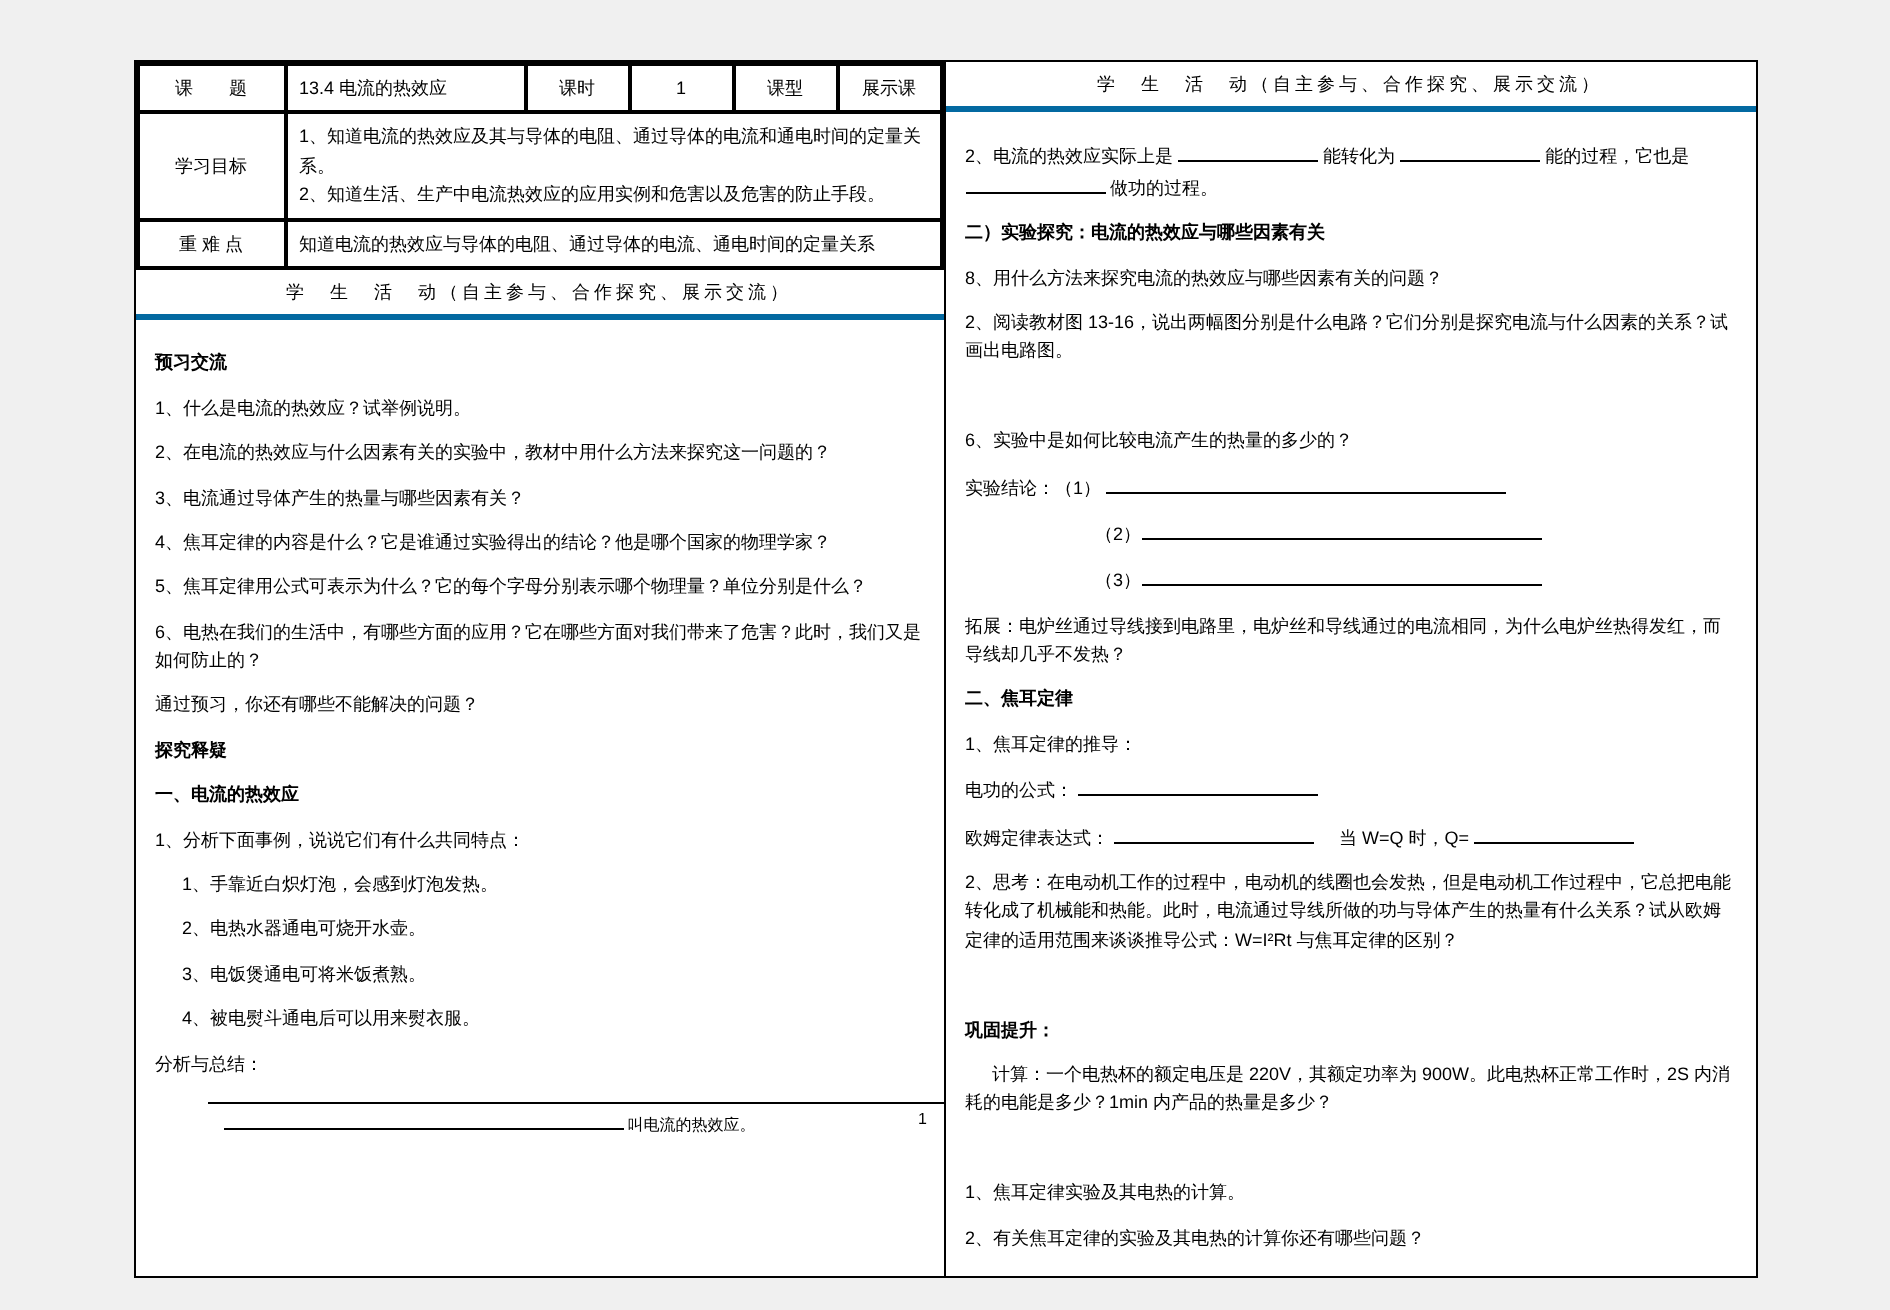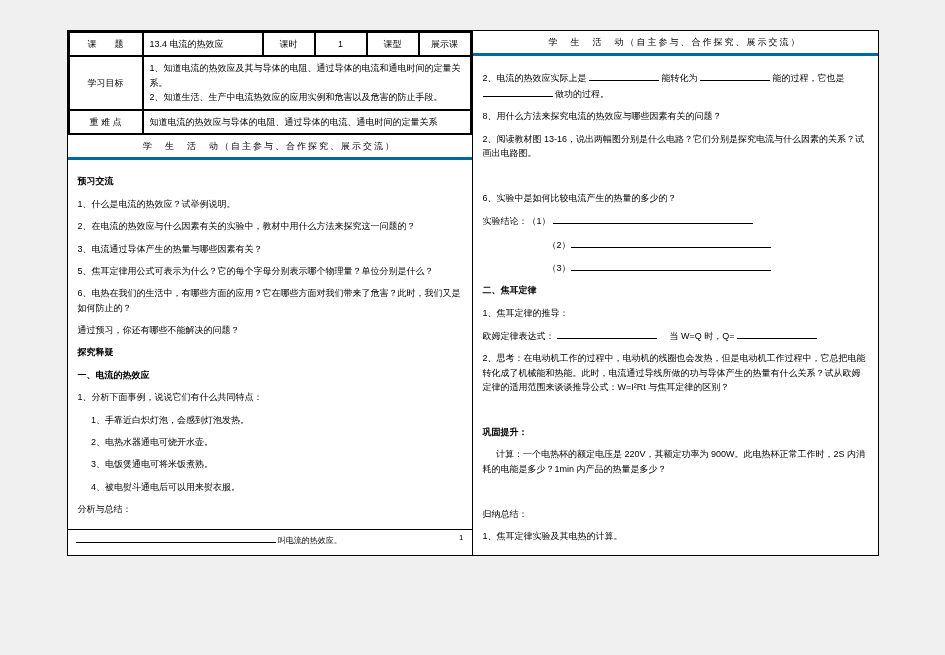--- a/index.html
+++ b/index.html
@@ -61,20 +61,21 @@
     height: 10px;
     vertical-align: baseline;
   }
   .indent {
     text-indent: 1.5em;
   }
   .page-num {
     border-top: 1px solid #000;
     padding: 2px 8px;
     font-size: 8px;
+    margin-left: 36px;
   }
   .bold {
     font-weight: bold;
   }
 </style>
 </head>
 <body>
 
 <div class="page">
 
@@ -100,20 +101,21 @@
       </tr>
     </tbody>
       </table>
     <div class="cell-header">学　生　活　动（自主参与、合作探究、展示交流）</div>
 
     <div class="body">
       <div class="bold">预习交流</div>
       <p>1、什么是电流的热效应？试举例说明。</p>
       <p>2、在电流的热效应与什么因素有关的实验中，教材中用什么方法来探究这一问题的？</p>
       <p>3、电流通过导体产生的热量与哪些因素有关？</p>
+      <p>4、焦耳定律的内容是什么？它是谁通过实验得出的结论？他是哪个国家的物理学家？</p>
       <p>5、焦耳定律用公式可表示为什么？它的每个字母分别表示哪个物理量？单位分别是什么？</p>
       <p>6、电热在我们的生活中，有哪些方面的应用？它在哪些方面对我们带来了危害？此时，我们又是如何防止的？</p>
       <p>通过预习，你还有哪些不能解决的问题？</p>
 
       <div class="bold">探究释疑</div>
       <div class="bold">一、电流的热效应</div>
       <div>1、分析下面事例，说说它们有什么共同特点：</div>
       <div class="indent">1、手靠近白炽灯泡，会感到灯泡发热。</div>
       <div class="indent">2、电热水器通电可烧开水壶。</div>
       <div class="indent">3、电饭煲通电可将米饭煮熟。</div>
@@ -135,44 +137,50 @@
       <div>
         <span>2、电流的热效应实际上是</span>
         <span class="blank-short"></span>
         <span>能转化为</span>
         <span class="blank-short"></span>
         <span>能的过程，它也是</span>
         <span class="blank-short"></span>
         <span>做功的过程。</span>
       </div>
 
+      <div class="bold">二）实验探究：电流的热效应与哪些因素有关</div>
       <div>8、用什么方法来探究电流的热效应与哪些因素有关的问题？</div>
       <div>2、阅读教材图 13-16，说出两幅图分别是什么电路？它们分别是探究电流与什么因素的关系？试画出电路图。</div>
       <br>
       <div>6、实验中是如何比较电流产生的热量的多少的？</div>
       <div>
         <span>实验结论：（1）</span>
         <span class="blank-short" style="min-width:200px"></span>
         <div style="margin-left:65px">（2）<span class="blank-short" style="min-width:200px"></span></div>
         <div style="margin-left:65px">（3）<span class="blank-short" style="min-width:200px"></span></div>
       </div>
 
+      <div>拓展：电炉丝通过导线接到电路里，电炉丝和导线通过的电流相同，为什么电炉丝热得发红，而导线却几乎不发热？</div>
 
       <div class="bold">二、焦耳定律</div>
       <div>1、焦耳定律的推导：</div>
+      <div>
+        <span>电功的公式：</span>
+        <span class="blank-short" style="min-width:120px"></span>
+      </div>
       <div>
         <span>欧姆定律表达式：</span>
         <span class="blank-short" style="min-width:100px"></span>
         &nbsp;&nbsp;&nbsp;
         <span>当 W=Q 时，Q=</span>
         <span class="blank-short" style="min-width:80px"></span>
       </div>
       <div>2、思考：在电动机工作的过程中，电动机的线圈也会发热，但是电动机工作过程中，它总把电能转化成了机械能和热能。此时，电流通过导线所做的功与导体产生的热量有什么关系？试从欧姆定律的适用范围来谈谈推导公式：W=I²Rt 与焦耳定律的区别？</div>
       <br>
       <div class="bold">巩固提升：</div>
       <div class="indent">计算：一个电热杯的额定电压是 220V，其额定功率为 900W。此电热杯正常工作时，2S 内消耗的电能是多少？1min 内产品的热量是多少？</div>
       <br>
-      <div>归纳总结：</div>
       <div>1、焦耳定律实验及其电热的计算。</div>
+      <div>2、有关焦耳定律的实验及其电热的计算你还有哪些问题？</div>
     </div>
 
   </div>
 </div>
 
 </body></html>

